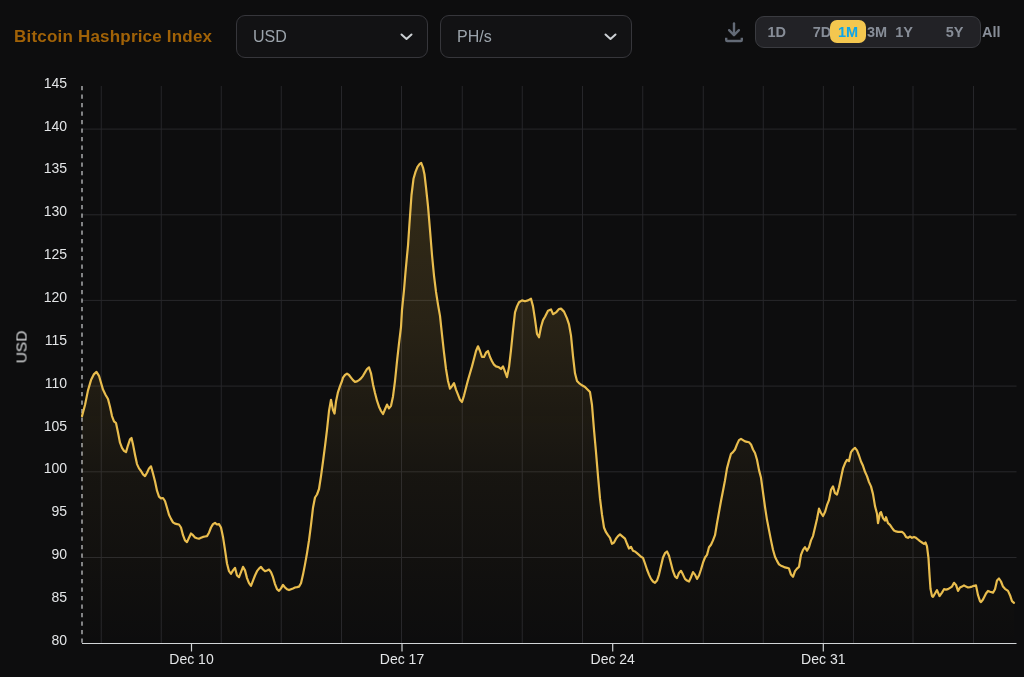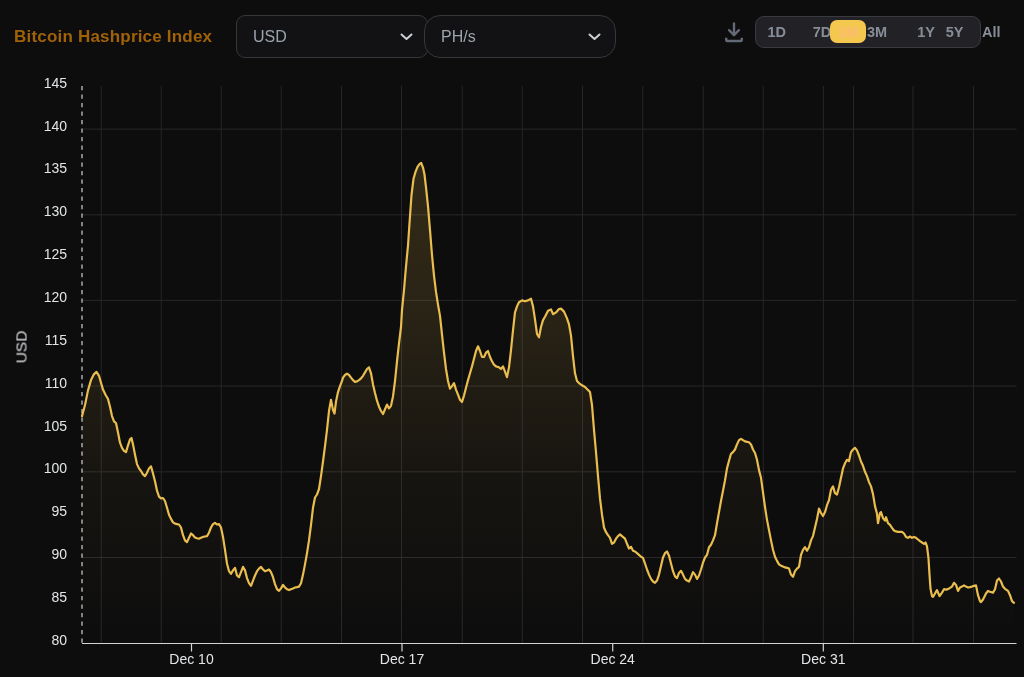--- a/index.html
+++ b/index.html
@@ -4,53 +4,53 @@
 html,body{margin:0;padding:0;background:#0d0d0e;width:1024px;height:677px;overflow:hidden;}
 body{font-family:"Liberation Sans",sans-serif;position:relative;-webkit-font-smoothing:antialiased;}
 *{-webkit-font-smoothing:antialiased;}
 .abs{position:absolute;}
 .title{will-change:transform;left:14px;top:27px;font-size:17px;font-weight:bold;color:#a16207;letter-spacing:0.2px;}
 .dd{top:15px;height:43px;width:192px;border:1px solid #36363b;border-radius:9px;background:#121214;
     display:flex;align-items:center;padding:0 14px 0 16px;box-sizing:border-box;justify-content:space-between;}
 .dd .t{will-change:transform;font-size:16px;color:#9ba3ab;}
 .rangegrp{left:755px;top:16px;height:32px;width:226px;background:#222226;border:1px solid #3a3b40;border-radius:9px;box-sizing:border-box;}
 .rb{position:absolute;top:50%;transform:translate(-50%,-50%) translateZ(0);font-size:14.5px;font-weight:bold;color:#878d97;white-space:nowrap;}
-.rb.sel{color:#fdba74;}
+.rb.sel{color:#0ea5e9;}
 .pill{position:absolute;left:73.6px;top:3.3px;width:36.8px;height:22.4px;background:#f4c74f;border-radius:7px;}
 svg{will-change:transform;}
 </style></head>
 <body>
 <div class="abs title">Bitcoin Hashprice Index</div>
 <div class="abs dd" style="left:236px;">
   <span class="t">USD</span>
   <svg width="13" height="8" viewBox="0 0 13 8">
       <path d="M1.5 1.5 L6.5 6 L11.5 1.5" fill="none" stroke="#ccd0d4" stroke-width="2" stroke-linecap="round" stroke-linejoin="round"></path>
     </svg>
 </div>
-<div class="abs dd" style="left:424px;border-radius:16px;">
+<div class="abs dd" style="left:440px;">
   <span class="t">PH/s</span>
   <svg width="13" height="8" viewBox="0 0 13 8">
       <path d="M1.5 1.5 L6.5 6 L11.5 1.5" fill="none" stroke="#ccd0d4" stroke-width="2" stroke-linecap="round" stroke-linejoin="round"></path>
     </svg>
 </div>
 <div class="abs" style="left:724.5px;top:21.5px;">
   <svg width="18" height="21" viewBox="0 0 18 21" fill="none" stroke="#636a76" stroke-width="2.4">
     <path d="M9 1.5 V12" stroke-linecap="round"></path>
     <path d="M4.1 8.2 L9 13.2 L13.9 8.2" stroke-linecap="round" stroke-linejoin="round"></path>
     <path d="M1.2 15.8 v2.2 a1 1 0 0 0 1 1 h13.6 a1 1 0 0 0 1-1 v-2.2"></path>
   </svg>
 </div>
 <div class="abs" style="left:-9px;top:336px;width:61px;height:22px;transform:rotate(-90deg);will-change:transform;font-size:15.5px;color:#dddfe1;text-align:center;line-height:22px;">USD</div>
 <div class="abs rangegrp">
 <span class="rb" style="left:20.70px;">1D</span>
 <span class="rb" style="left:66px;">7D</span>
 <span class="pill"></span>
     <span class="rb sel" style="left:92.00px;">1M</span>
 <span class="rb" style="left:121px;">3M</span>
-<span class="rb" style="left:170px;">1Y</span>
+<span class="rb" style="left:148px;">1Y</span>
 <span class="rb" style="left:198.60px;text-align:right;">5Y</span>
 <span class="rb" style="left:235.35px;text-align:center;">All</span>
 </div>
 <svg width="1024" height="677" viewBox="0 0 1024 677" style="position:absolute;top:0;left:0;font-family:'Liberation Sans',sans-serif;">
 <defs>
       <linearGradient id="ag" gradientUnits="userSpaceOnUse" x1="0" y1="163" x2="0" y2="645">
         <stop offset="0" stop-color="#edbd4c" stop-opacity="0.17"></stop>
         <stop offset="0.33" stop-color="#edbd4c" stop-opacity="0.125"></stop>
         <stop offset="0.65" stop-color="#edbd4c" stop-opacity="0.045"></stop>
         <stop offset="1" stop-color="#edbd4c" stop-opacity="0.004"></stop>

